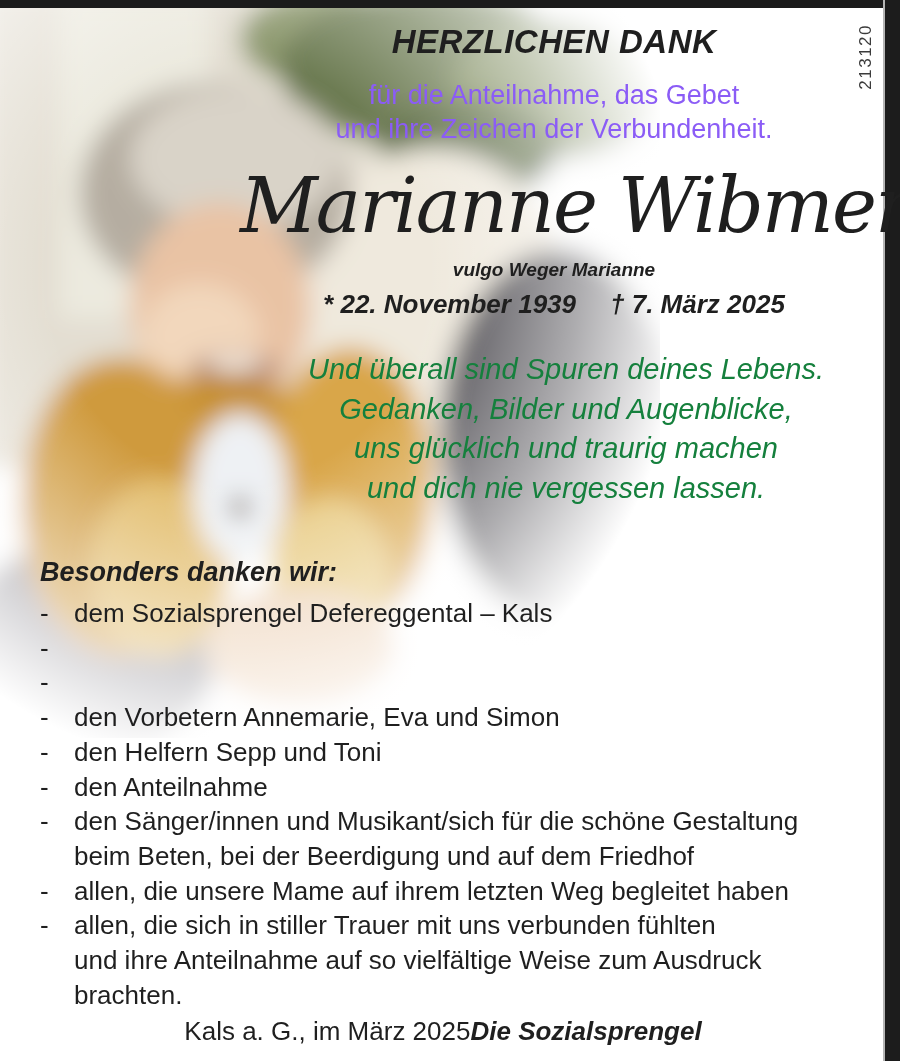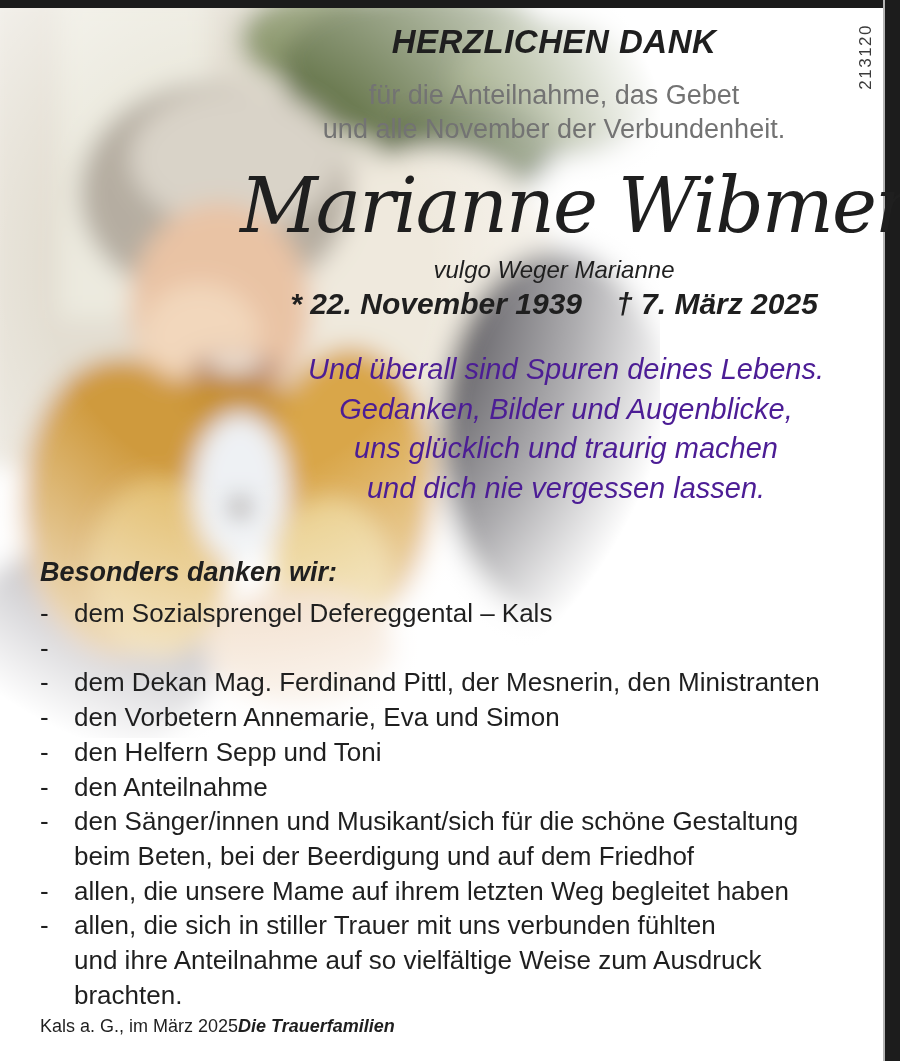--- a/index.html
+++ b/index.html
@@ -15,40 +15,40 @@
     position:absolute; top:24px; right:24px;
     writing-mode:vertical-rl; transform:rotate(180deg);
     font-size:17px; letter-spacing:1.5px; color:#3b3b3b;
   }
   
   .photo { position:absolute; top:8px; left:0; width:660px; height:730px; }
   .photo svg { display:block; }
   
   .top-section { position:absolute; left:240px; top:22px; width:628px; text-align:center; }
   .title { font-style:italic; font-weight:700; font-size:33px; line-height:40px; letter-spacing:0.5px; }
-  .subtitle { margin-top:16px; font-size:27px; line-height:34px; color:#737373; }
+  .subtitle { margin-top:16px; font-size:27px; line-height:34px; color:#8b5cf6; }
   .name {
     margin-top:10px; font-family:"DejaVu Serif", serif; font-style:italic; font-weight:400;
     font-size:76px; line-height:100px; letter-spacing:-2px; white-space:nowrap;
   }
-  .vulgo { font-style:italic; font-weight:400; font-size:24px; line-height:28px; }
-  .dates { margin-top:4px; font-style:italic; font-weight:700; font-size:30px; line-height:32px; }
+  .vulgo { font-style:italic; font-weight:700; font-size:19px; line-height:28px; }
+  .dates { margin-top:4px; font-style:italic; font-weight:700; font-size:26px; line-height:32px; }
   .dates .gap { display:inline-block; width:34px; }
   .poem { position:absolute; left:252px; top:350px; width:628px; text-align:center;
-          font-style:italic; font-size:29px; line-height:39.5px; color:#4c1d95; }
+          font-style:italic; font-size:29px; line-height:39.5px; color:#15803d; }
   
   .thanks { position:absolute; left:40px; top:556px; width:835px; }
   .thanks-heading { font-style:italic; font-weight:700; font-size:27px; line-height:32px; }
   .thanks ul { list-style:none; margin:8px 0 0 0; padding:0; }
   .thanks li { display:flex; font-size:26px; line-height:34.7px; }
   .thanks .dash { width:22px; flex:0 0 22px; }
   .thanks .li-text { white-space:pre;margin-left:12px; }
   
   .footer { position:absolute; left:40px; top:1016px; width:806px;
-            display:flex; justify-content:flex-start; align-items:baseline; font-size:18px; }
+            display:flex; justify-content:center; align-items:baseline; font-size:26px; }
   .signature { font-style:italic; font-weight:700; }
 </style>
 </head>
 <body>
 
 <div class="page">
 
   <div class="top-bar"></div>
   <div class="right-bar"></div>
   <div class="corner-number">213120</div>
@@ -92,21 +92,21 @@
         <ellipse cx="300" cy="640" rx="95" ry="60" fill="#ecd0b4"></ellipse>
       </g>
       <rect width="660" height="730" fill="url(#fade)"></rect>
     </svg>
   </div>
 
   <div class="top-section">
     <div class="title">HERZLICHEN DANK</div>
     <div class="subtitle">
       <div>für die Anteilnahme, das Gebet</div>
-      <div>und alle November der Verbundenheit.</div>
+      <div>und ihre Zeichen der Verbundenheit.</div>
     </div>
     <div class="name">Marianne Wibmer</div>
     <div class="vulgo">vulgo Weger Marianne</div>
     <div class="dates">
       <span>* 22. November 1939</span><span class="gap"></span><span>† 7. März 2025</span>
     </div>
   </div>
 
   <div class="poem">
     <div>Und überall sind Spuren deines Lebens.</div>
@@ -120,21 +120,20 @@
     <ul>
       <li>
           <span class="dash">-</span>
           <span class="li-text">dem Sozialsprengel Defereggental – Kals</span>
         </li>
       <li>
           <span class="dash">-</span>
         </li>
       <li>
           <span class="dash">-</span>
-          <span class="li-text">dem Dekan Mag. Ferdinand Pittl, der Mesnerin, den Ministranten</span>
         </li>
       <li>
           <span class="dash">-</span>
           <span class="li-text">den Vorbetern Annemarie, Eva und Simon</span>
         </li>
       <li>
           <span class="dash">-</span>
           <span class="li-text">den Helfern Sepp und Toni</span>
         </li>
       <li>
@@ -154,16 +153,16 @@
           <span class="dash">-</span>
           <span class="li-text">allen, die sich in stiller Trauer mit uns verbunden fühlten
 und ihre Anteilnahme auf so vielfältige Weise zum Ausdruck
 brachten.</span>
         </li>
     </ul>
   </div>
 
   <div class="footer">
     <span>Kals a. G., im März 2025</span>
-    <span class="signature">Die Trauerfamilien</span>
+    <span class="signature">Die Sozialsprengel</span>
   </div>
 
 </div>
 
 </body></html>

